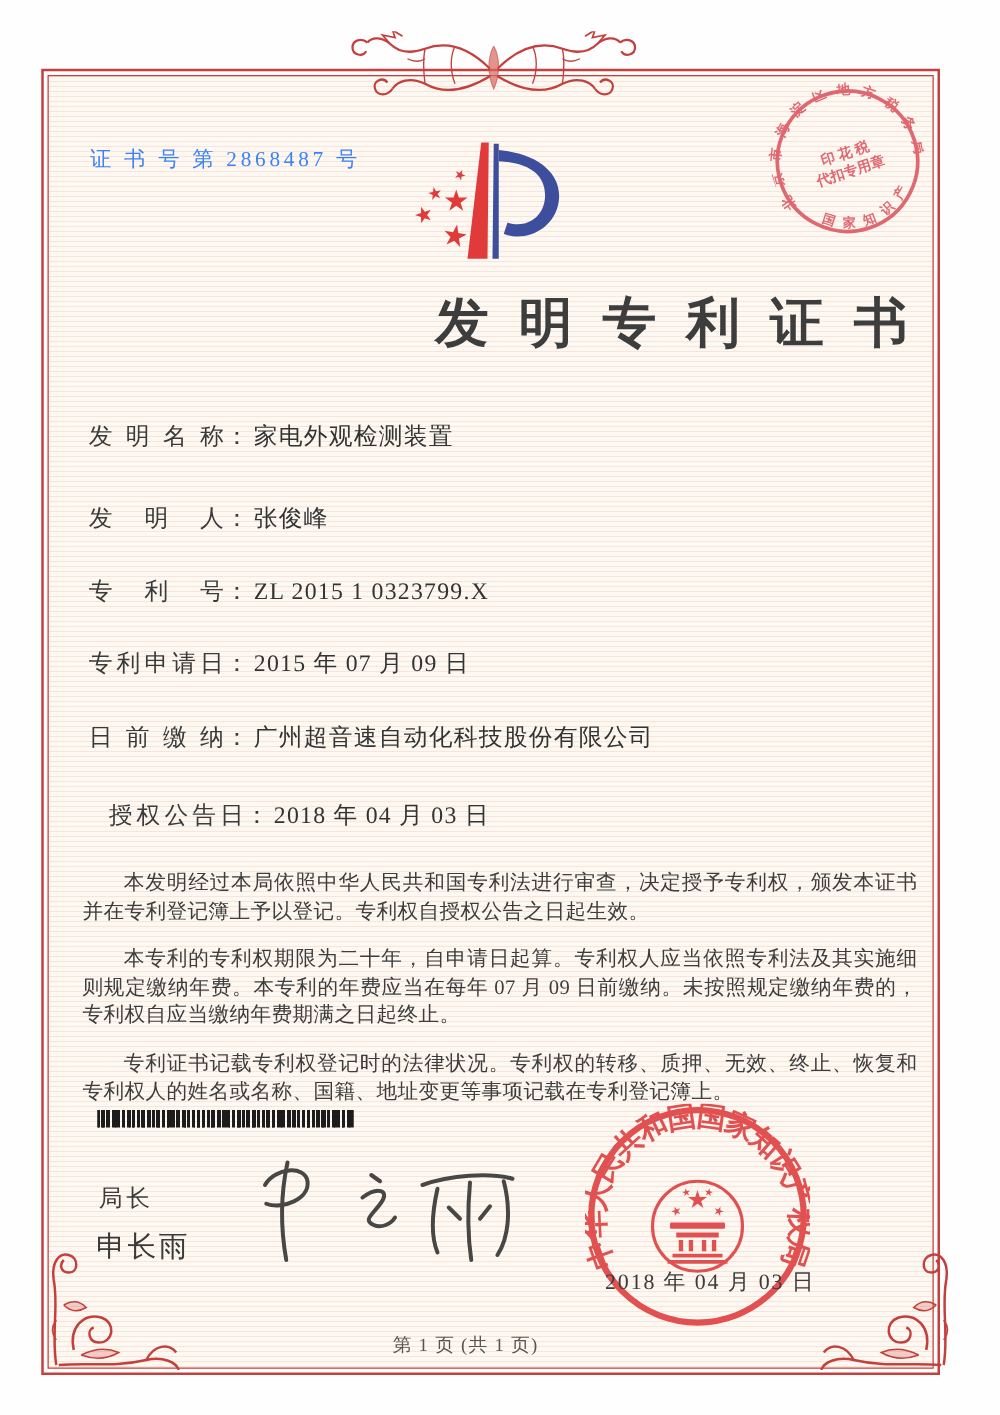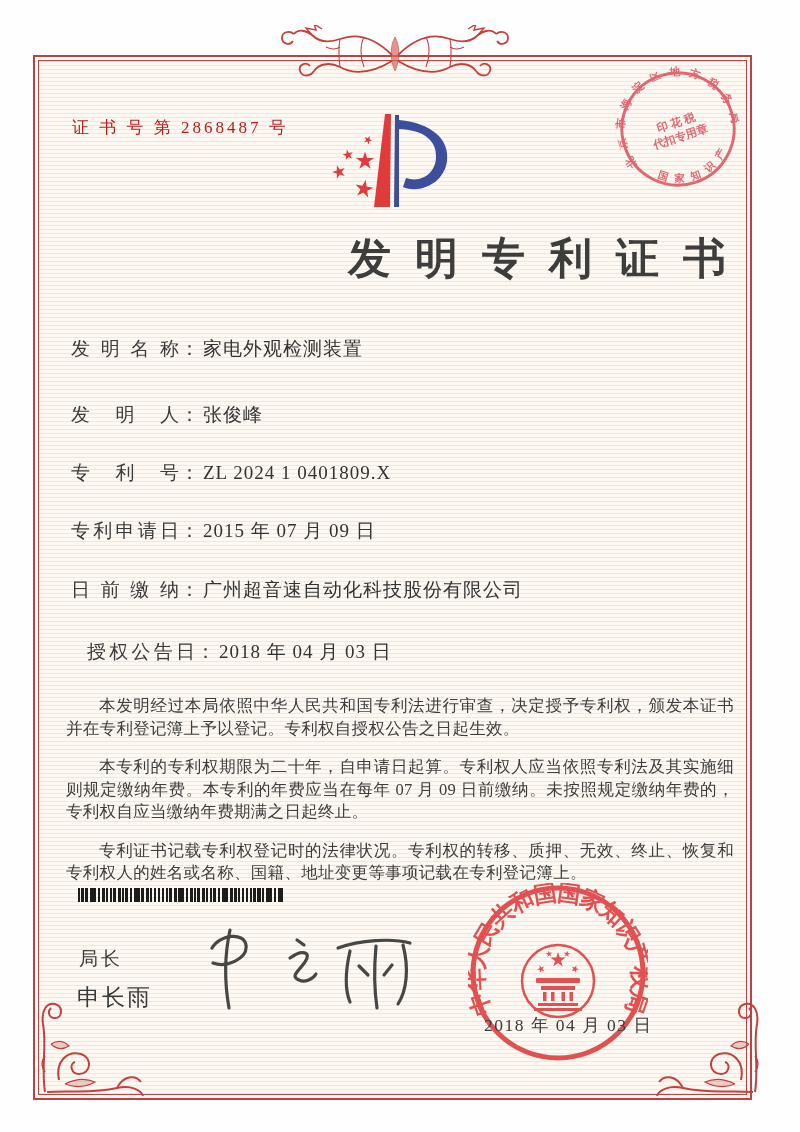--- a/index.html
+++ b/index.html
@@ -10,21 +10,21 @@
   .frame{position:absolute;left:33px;top:55px;width:715px;height:1041px;
     border:2px solid #c4403d;}
   .frame-inner{position:absolute;inset:3px;border:1px solid #c4403d;
     background-color:#fdf8f2;
     background-image:repeating-linear-gradient(180deg,rgba(233,182,162,0.30) 0 1px,rgba(255,255,255,0) 1px 4px);}
 
   .ornament-top{position:absolute;left:268px;top:25px;width:254px;height:58px;z-index:4;}
   .ornament-bl{position:absolute;left:37px;top:986px;width:115px;height:110px;z-index:4;}
   .ornament-br{position:absolute;left:648px;top:986px;width:115px;height:110px;z-index:4;}
 
-  .cert-number{position:absolute;left:72px;top:116px;font-size:17px;color:#b91c1c;
+  .cert-number{position:absolute;left:72px;top:116px;font-size:17px;color:#3b82f6;
     letter-spacing:3px;z-index:3;}
 
   .logo{position:absolute;left:320px;top:90px;width:150px;height:130px;z-index:3;}
 
   .cert-title{position:absolute;left:33px;top:230px;width:717px;text-align:right;
     font-size:43px;font-weight:bold;color:#3d3d3d;letter-spacing:24px;text-indent:24px;z-index:3;}
 
   .fields{position:absolute;left:0;top:0;z-index:3;}
   .field{position:absolute;left:71px;white-space:nowrap;font-size:19px;color:#333;}
   .field:nth-of-type(1){top:336px;font-family:Liberation Serif, serif;}
@@ -126,21 +126,21 @@
   <div class="cert-title">发明专利证书</div>
 
   <div class="fields">
     <div class="field">
       <span class="flabel">发明名称</span><span class="fcolon">：</span><span class="fvalue">家电外观检测装置</span>
     </div>
     <div class="field">
       <span class="flabel">发明人</span><span class="fcolon">：</span><span class="fvalue">张俊峰</span>
     </div>
     <div class="field">
-      <span class="flabel">专利号</span><span class="fcolon">：</span><span class="fvalue">ZL 2024 1 0401809.X</span>
+      <span class="flabel">专利号</span><span class="fcolon">：</span><span class="fvalue">ZL 2015 1 0323799.X</span>
     </div>
     <div class="field">
       <span class="flabel">专利申请日</span><span class="fcolon">：</span><span class="fvalue">2015 年 07 月 09 日</span>
     </div>
     <div class="field">
       <span class="flabel">日前缴纳</span><span class="fcolon">：</span><span class="fvalue">广州超音速自动化科技股份有限公司</span>
     </div>
     <div class="field">
       <span class="flabel">授权公告日</span><span class="fcolon">：</span><span class="fvalue">2018 年 04 月 03 日</span>
     </div>
@@ -205,14 +205,15 @@
       <textPath href="#taxTop" startOffset="6" textLength="206" lengthAdjust="spacing">北京市海淀区地方税务局</textPath>
     </text>
     <text y="-3" text-anchor="middle" font-size="11.5" font-weight="bold" fill="#db5560">印 花 税</text>
     <text y="12" text-anchor="middle" font-size="11.5" font-weight="bold" fill="#db5560">代扣专用章</text>
     <path id="taxBot" d="M-42,33 A53,53 0 0 0 42,33" fill="none"></path>
     <text font-size="10.5" font-weight="bold" fill="#db5560">
       <textPath href="#taxBot" startOffset="10" textLength="118" lengthAdjust="spacing">国家知识产权局</textPath>
     </text>
   </svg>
 
+  <div class="footer">第 1 页 (共 1 页)</div>
 
 </div>
 
 </body></html>

